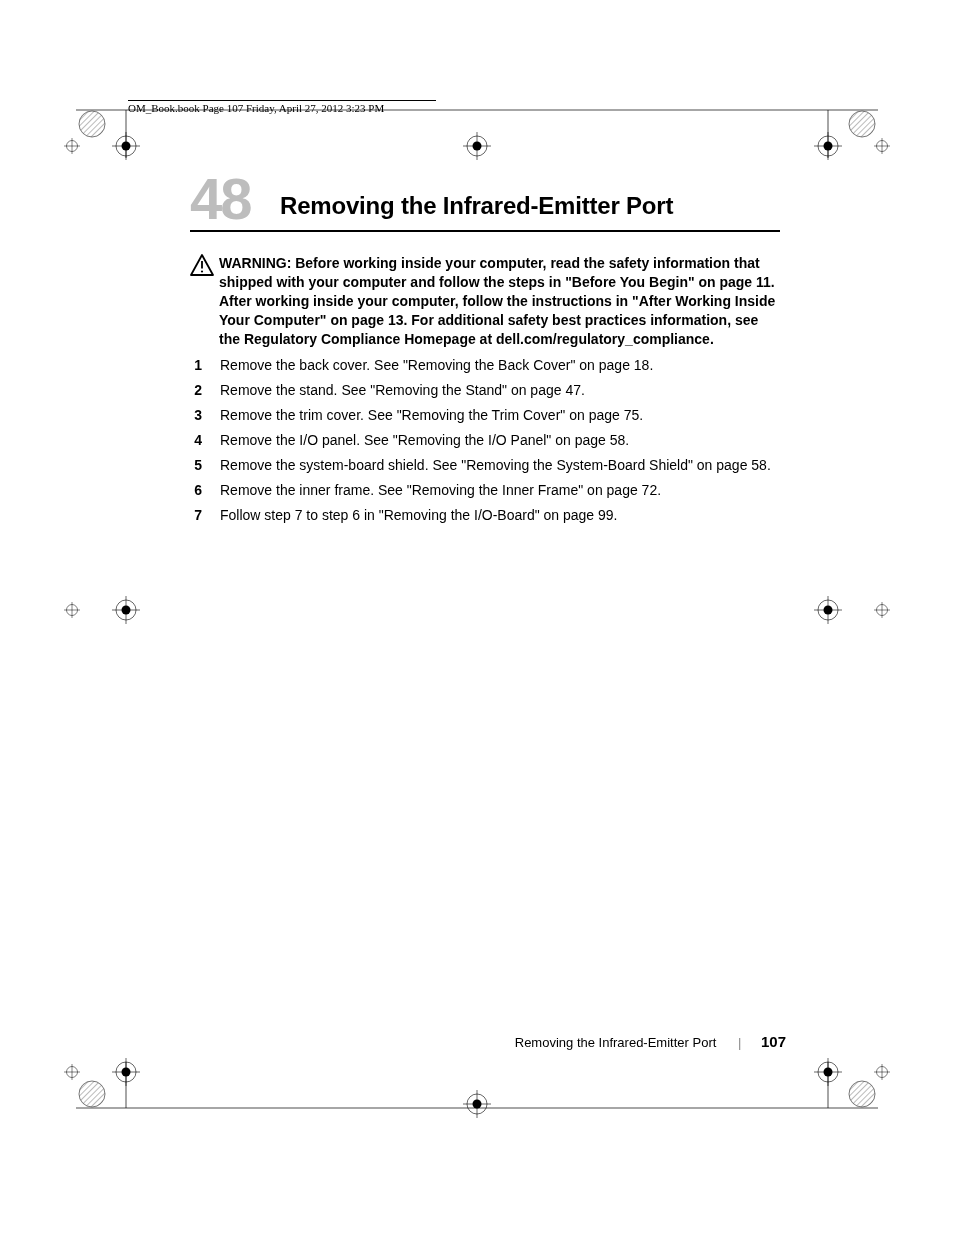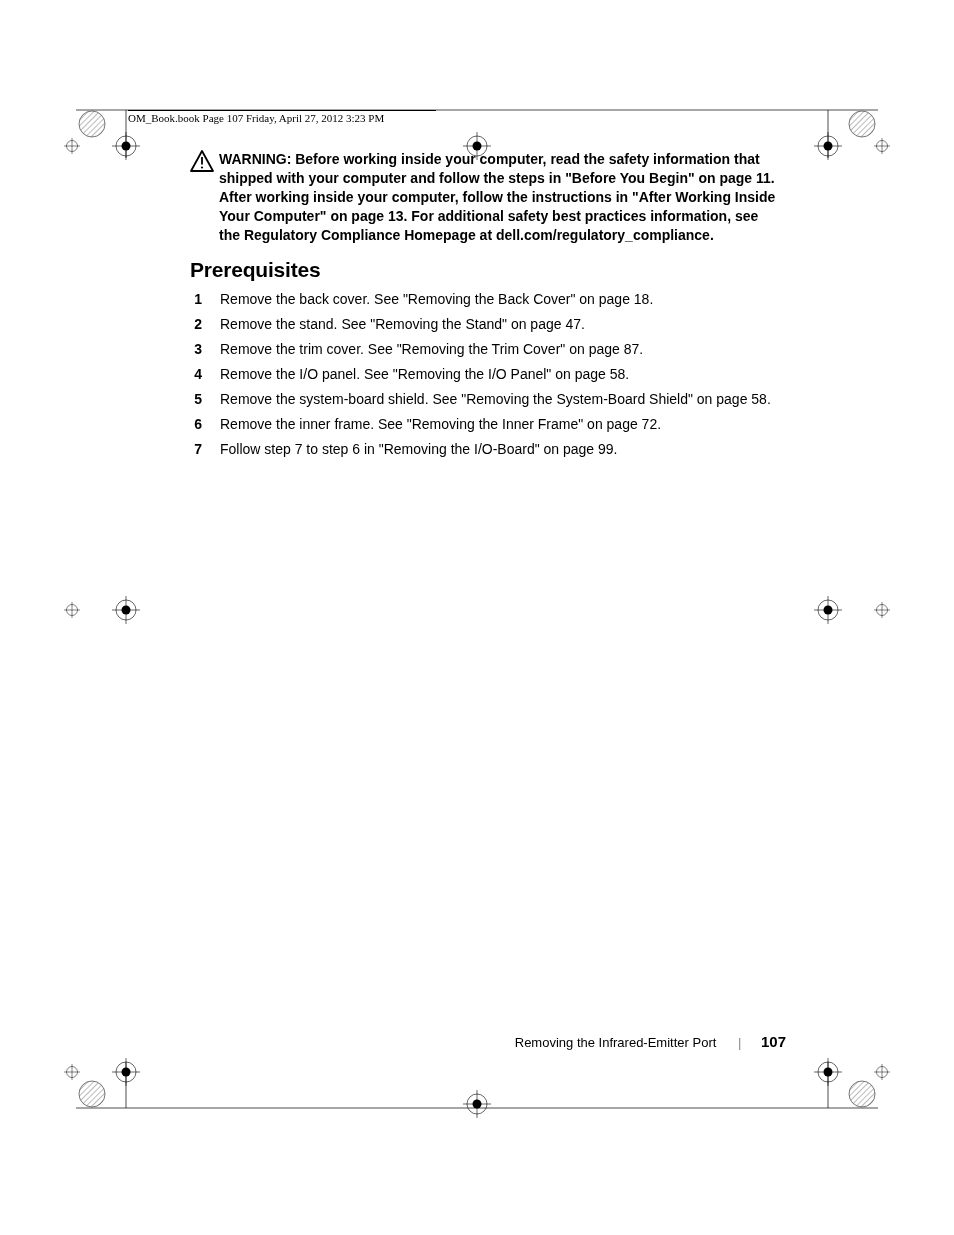--- a/index.html
+++ b/index.html
@@ -15,21 +15,21 @@
   }
   .page-area {
     position: absolute;
     left: 190px;
     top: 128px;
     width: 590px;
   }
   .print-header {
     position: absolute;
     left: 128px;
-    top: 110px;
+    top: 100px;
     font-size: 11px;
     font-family: "Times New Roman", serif;
   }
   .overline {
     border-top: 0.5px solid #000;
     width: 308px;
     display: inline-block;
     padding-top: 1px;
   }
   .chapter-head {
@@ -111,48 +111,51 @@
 </style>
 </head>
 <body>
 
 <div class="print-header">
   <span class="overline">OM_Book.book  Page 107  Friday, April 27, 2012  3:23 PM</span>
 </div>
 
 <div class="page-area">
 
+  <div class="chapter-head">
+    <div class="chapter-number">48</div>
+    <div class="chapter-title">Removing the Infrared-Emitter Port</div>
+  </div>
 
   <div class="warning-block">
     <div class="warning-icon-wrap">
       <svg width="24" height="22" viewBox="0 0 24 22">
         <path d="M12 1 L23 21 L1 21 Z" fill="none" stroke="#000" stroke-width="1.8" stroke-linejoin="round"></path>
         <line x1="12" y1="7" x2="12" y2="14.5" stroke="#000" stroke-width="1.8"></line>
         <circle cx="12" cy="17.5" r="1.1" fill="#000"></circle>
       </svg>
     </div>
     <div class="warning-text">
       <span>WARNING:  </span><span>Before working inside your computer, read the safety information that shipped with your computer and follow the steps in "Before You Begin" on page 11. After working inside your computer, follow the instructions in "After Working Inside Your Computer" on page 13. For additional safety best practices information, see the Regulatory Compliance Homepage at dell.com/regulatory_compliance.</span>
     </div>
   </div>
 
-  <div class="section-heading">Prerequisites</div>
 
   <div class="steps">
     <div class="step">
       <div class="step-num">1</div>
       <div class="step-txt">Remove the back cover. See "Removing the Back Cover" on page 18.</div>
     </div>
     <div class="step">
       <div class="step-num">2</div>
       <div class="step-txt">Remove the stand. See "Removing the Stand" on page 47.</div>
     </div>
     <div class="step">
       <div class="step-num">3</div>
-      <div class="step-txt">Remove the trim cover. See "Removing the Trim Cover" on page 87.</div>
+      <div class="step-txt">Remove the trim cover. See "Removing the Trim Cover" on page 75.</div>
     </div>
     <div class="step">
       <div class="step-num">4</div>
       <div class="step-txt">Remove the I/O panel. See "Removing the I/O Panel" on page 58.</div>
     </div>
     <div class="step">
       <div class="step-num">5</div>
       <div class="step-txt">Remove the system-board shield. See "Removing the System-Board Shield" on page 58.</div>
     </div>
     <div class="step">

